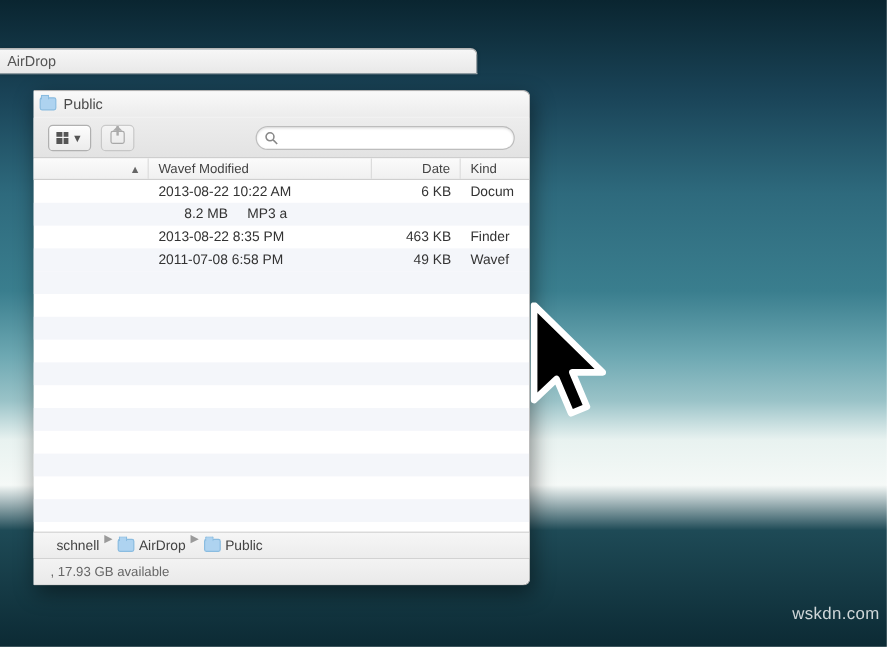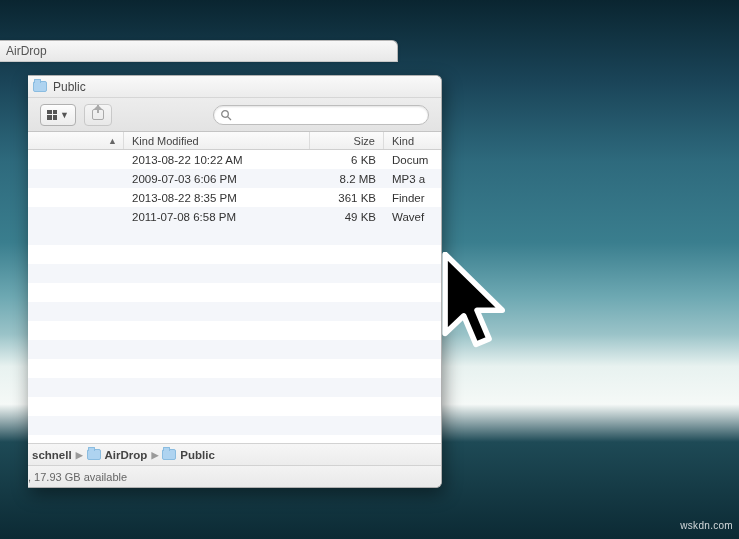--- a/index.html
+++ b/index.html
@@ -97,38 +97,38 @@
 
   .list-body { flex: 1; overflow: hidden; }
   .row { height: 19px; display: flex; font-size: 11.5px; color: #333; }
   .row.alt { background: #f4f6fa; }
   .row .col-name { justify-content: flex-start; }
 
   
   .pathbar {
     height: 22px; border-top: 1px solid #d2d2d2;
     background: linear-gradient(#f6f6f6,#ececec);
-    display: flex; align-items: center; gap: 4px; padding-left: 4px;
-    font-size: 11.5px; color: #444; font-weight: bold;
+    display: flex; gap: 4px; padding-left: 19px;
+    font-size: 11.5px; color: #444;
   }
   .path-sep { color: #9a9a9a; font-size: 9px; }
   .path-item { display: flex; align-items: center; gap: 4px; }
 
   .statusbar {
     height: 22px; border-top: 1px solid #d2d2d2;
     background: linear-gradient(#f3f3f3,#e9e9e9);
-    display: flex; align-items: center; padding-left: 0;
+    display: flex; align-items: center; padding-left: 14px;
     font-size: 11px; color: #666;
     border-radius: 0 0 6px 0;
   }
 
   
   .bigcursor { position: absolute; left: 438px; top: 252px; width: 78px; height: 110px; }
 
-  .watermark { position: absolute; right: 6px; bottom: 8px; font-size: 10px; color: rgba(255,255,255,.8); letter-spacing: .3px; }
+  .watermark { position: absolute; right: 6px; bottom: 20px; font-size: 14px; color: rgba(255,255,255,.8); letter-spacing: .3px; }
 </style>
 </head>
 <body>
 
 <div class="win-back">
   <span>AirDrop</span>
 </div>
 
 <div class="win">
 
@@ -160,47 +160,46 @@
       <input class="search" placeholder="" style="">
     </div>
   </div>
 
   <div class="list-header">
     <div class="col col-name">
       <span></span>
       <span class="sort-ind">▲</span>
     </div>
     <div class="col col-date">
-        <span>Kind Modified</span>
+        <span>Wavef Modified</span>
       </div>
     <div class="col col-size">
-        <span>Size</span>
+        <span>Date</span>
       </div>
     <div class="col col-kind">
         <span>Kind</span>
       </div>
   </div>
 
   <div class="list-body">
     <div class="row">
       <div class="col col-name"></div>
       <div class="col col-date">2013-08-22 10:22 AM</div>
       <div class="col col-size">6 KB</div>
       <div class="col col-kind">Docum</div>
     </div>
     <div class="row alt">
       <div class="col col-name"></div>
-      <div class="col col-date">2009-07-03 6:06 PM</div>
       <div class="col col-size">8.2 MB</div>
       <div class="col col-kind">MP3 a</div>
     </div>
     <div class="row">
       <div class="col col-name"></div>
       <div class="col col-date">2013-08-22 8:35 PM</div>
-      <div class="col col-size">361 KB</div>
+      <div class="col col-size">463 KB</div>
       <div class="col col-kind">Finder</div>
     </div>
     <div class="row alt">
       <div class="col col-name"></div>
       <div class="col col-date">2011-07-08 6:58 PM</div>
       <div class="col col-size">49 KB</div>
       <div class="col col-kind">Wavef</div>
     </div>
     <div class="row alt">
         <div class="col col-name"></div>

